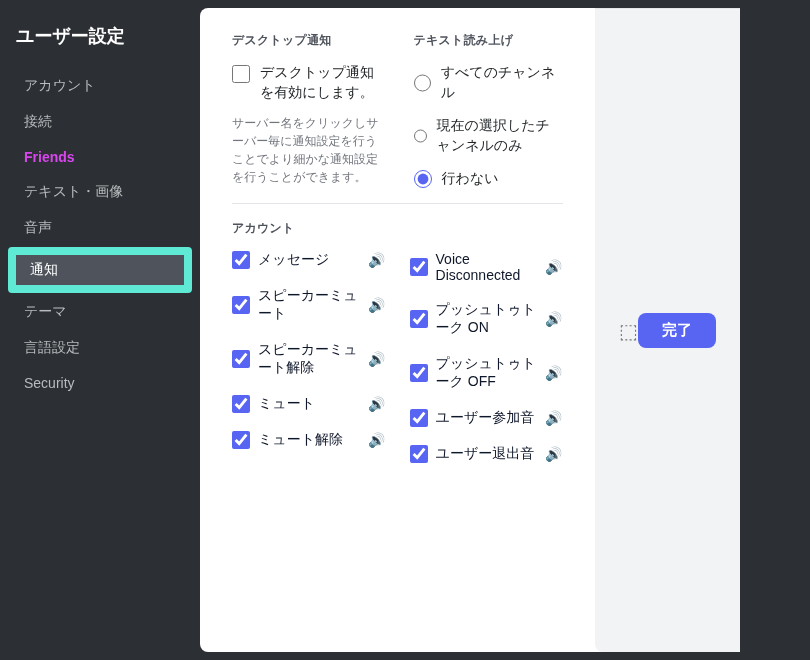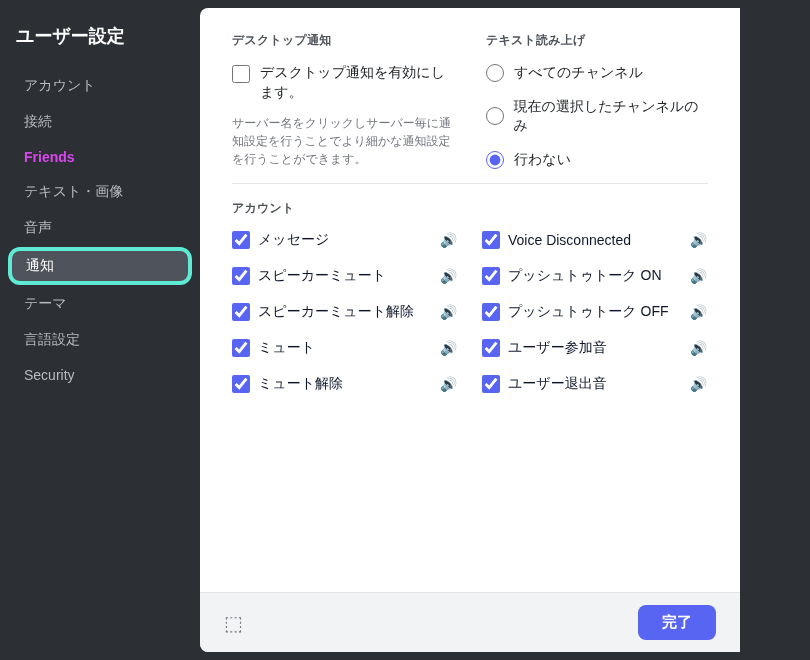--- a/index.html
+++ b/index.html
@@ -42,37 +42,36 @@
       color: #b9bbbe;
       font-size: 14px;
       cursor: pointer;
       border-radius: 4px;
       margin: 1px 8px;
     }
 
     .sidebar-item.active {
       background: #4f545c;
       color: #ffffff;
-      border: 4px solid #5eead4;
-      border-radius: 12px;
+      border: 8px solid #5eead4;
+      border-radius: 4px;
       padding: 6px 14px;
     }
 
     .sidebar-item.bold {
       font-weight: 700;
       color: #d946ef;
     }
 
     
     .main-content {
       flex: 1;
       background: #ffffff;
       border-radius: 8px 0 0 8px;
       display: flex;
-      flex-direction: column;
       margin: 8px 8px 8px 0;
       overflow: hidden;
     }
 
     .content-area {
       flex: 1;
       padding: 24px 32px;
       overflow-y: auto;
     }
 

